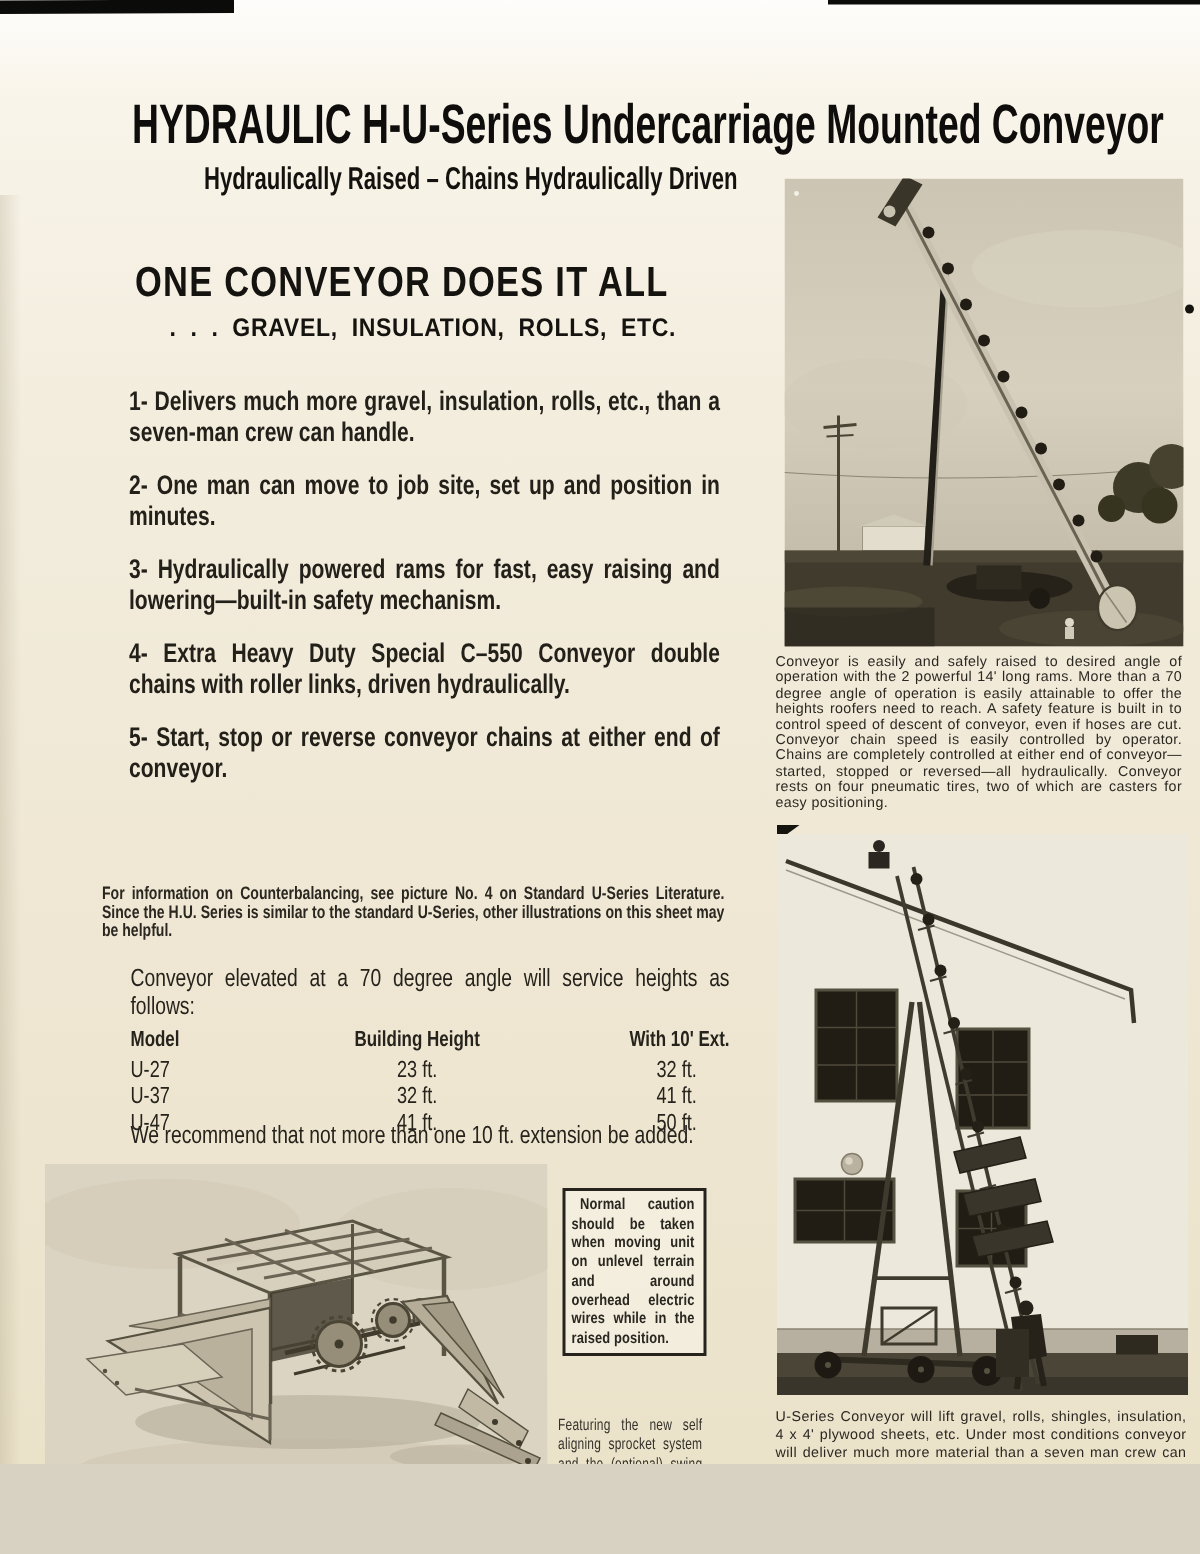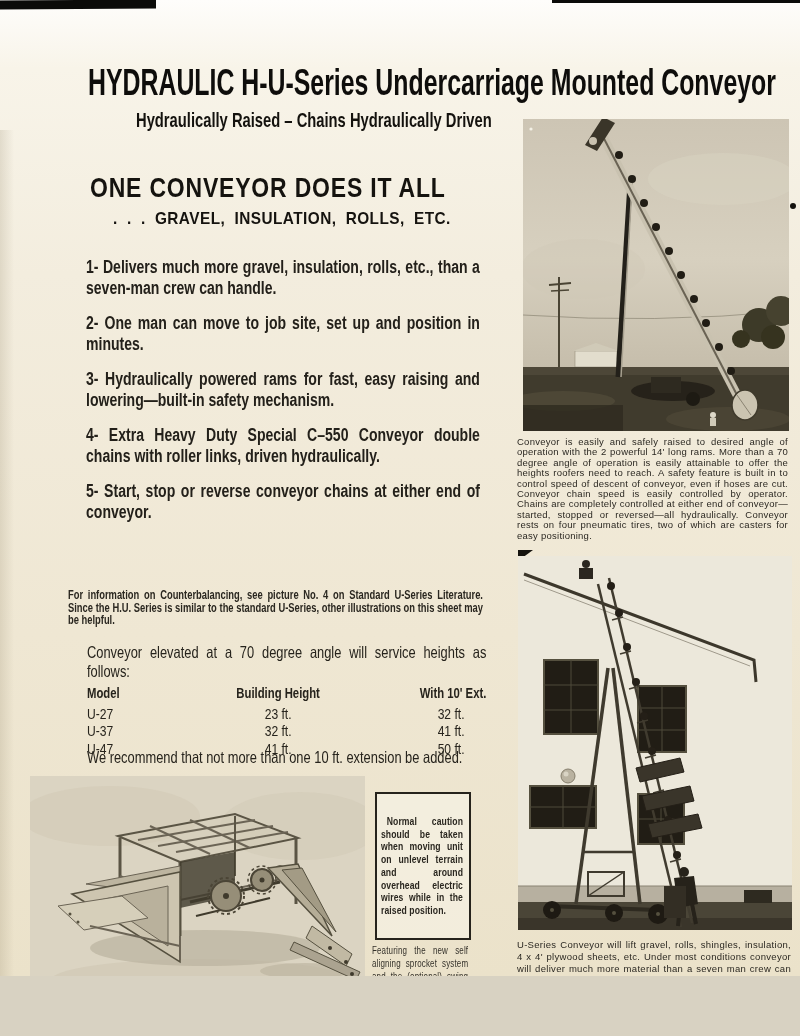--- a/index.html
+++ b/index.html
@@ -17,21 +17,21 @@
   .pt{font-size:18px;font-weight:bold;line-height:21px;margin-bottom:14px;color:#23201a;}
   .note{font-size:12px;font-weight:bold;line-height:12.6px;color:#2a2720;}
   .body16{font-size:16.5px;line-height:19px;color:#26231c;}
   .tbl{display:grid;grid-template-columns:130px 230px 152px;font-size:15.5px;line-height:17.5px;color:#26231c;}
   .tbl .th{font-weight:bold;font-size:14.5px;padding-bottom:2px;}
   .c2{text-align:center;}
   .c3{text-align:right;}
   .c3v{text-align:right;padding-right:28px;}
   .cap{font-size:9.5px;line-height:10.4px;letter-spacing:.25px;color:#2b2822;text-align:justify;}
   .cap2{font-size:9.5px;line-height:12px;letter-spacing:.3px;color:#2b2822;}
-  .cautionbox{width:84px;border:2px solid #26231c;padding:21px 4px;background:rgba(250,247,238,.5);}
+  .cautionbox{width:84px;border:2px solid #26231c;padding:3px 4px;background:rgba(250,247,238,.5);}
   .cautiontxt{width:100px;transform:scaleX(.82);transform-origin:0 0;font-size:10.5px;font-weight:bold;
     line-height:12.7px;letter-spacing:.1px;text-align:justify;text-indent:7px;color:#2a2720;}
   .feat{width:130px;transform:scaleX(.74);transform-origin:0 0;font-size:10.8px;line-height:13px;
     letter-spacing:.2px;color:#34312a;}
   .doccode{font-size:12px;font-weight:bold;letter-spacing:.5px;color:#26231c;text-align:left;}
   .tri{width:0;height:0;border-top:11px solid #15130e;border-right:15px solid transparent;}
   .scanbar{background:#0b0b09;}
   .scandot{width:6px;height:6px;border-radius:50%;background:#15130e;}
   .leftshade{background:linear-gradient(90deg,rgba(150,138,110,.22),rgba(150,138,110,0));}
 </style>

